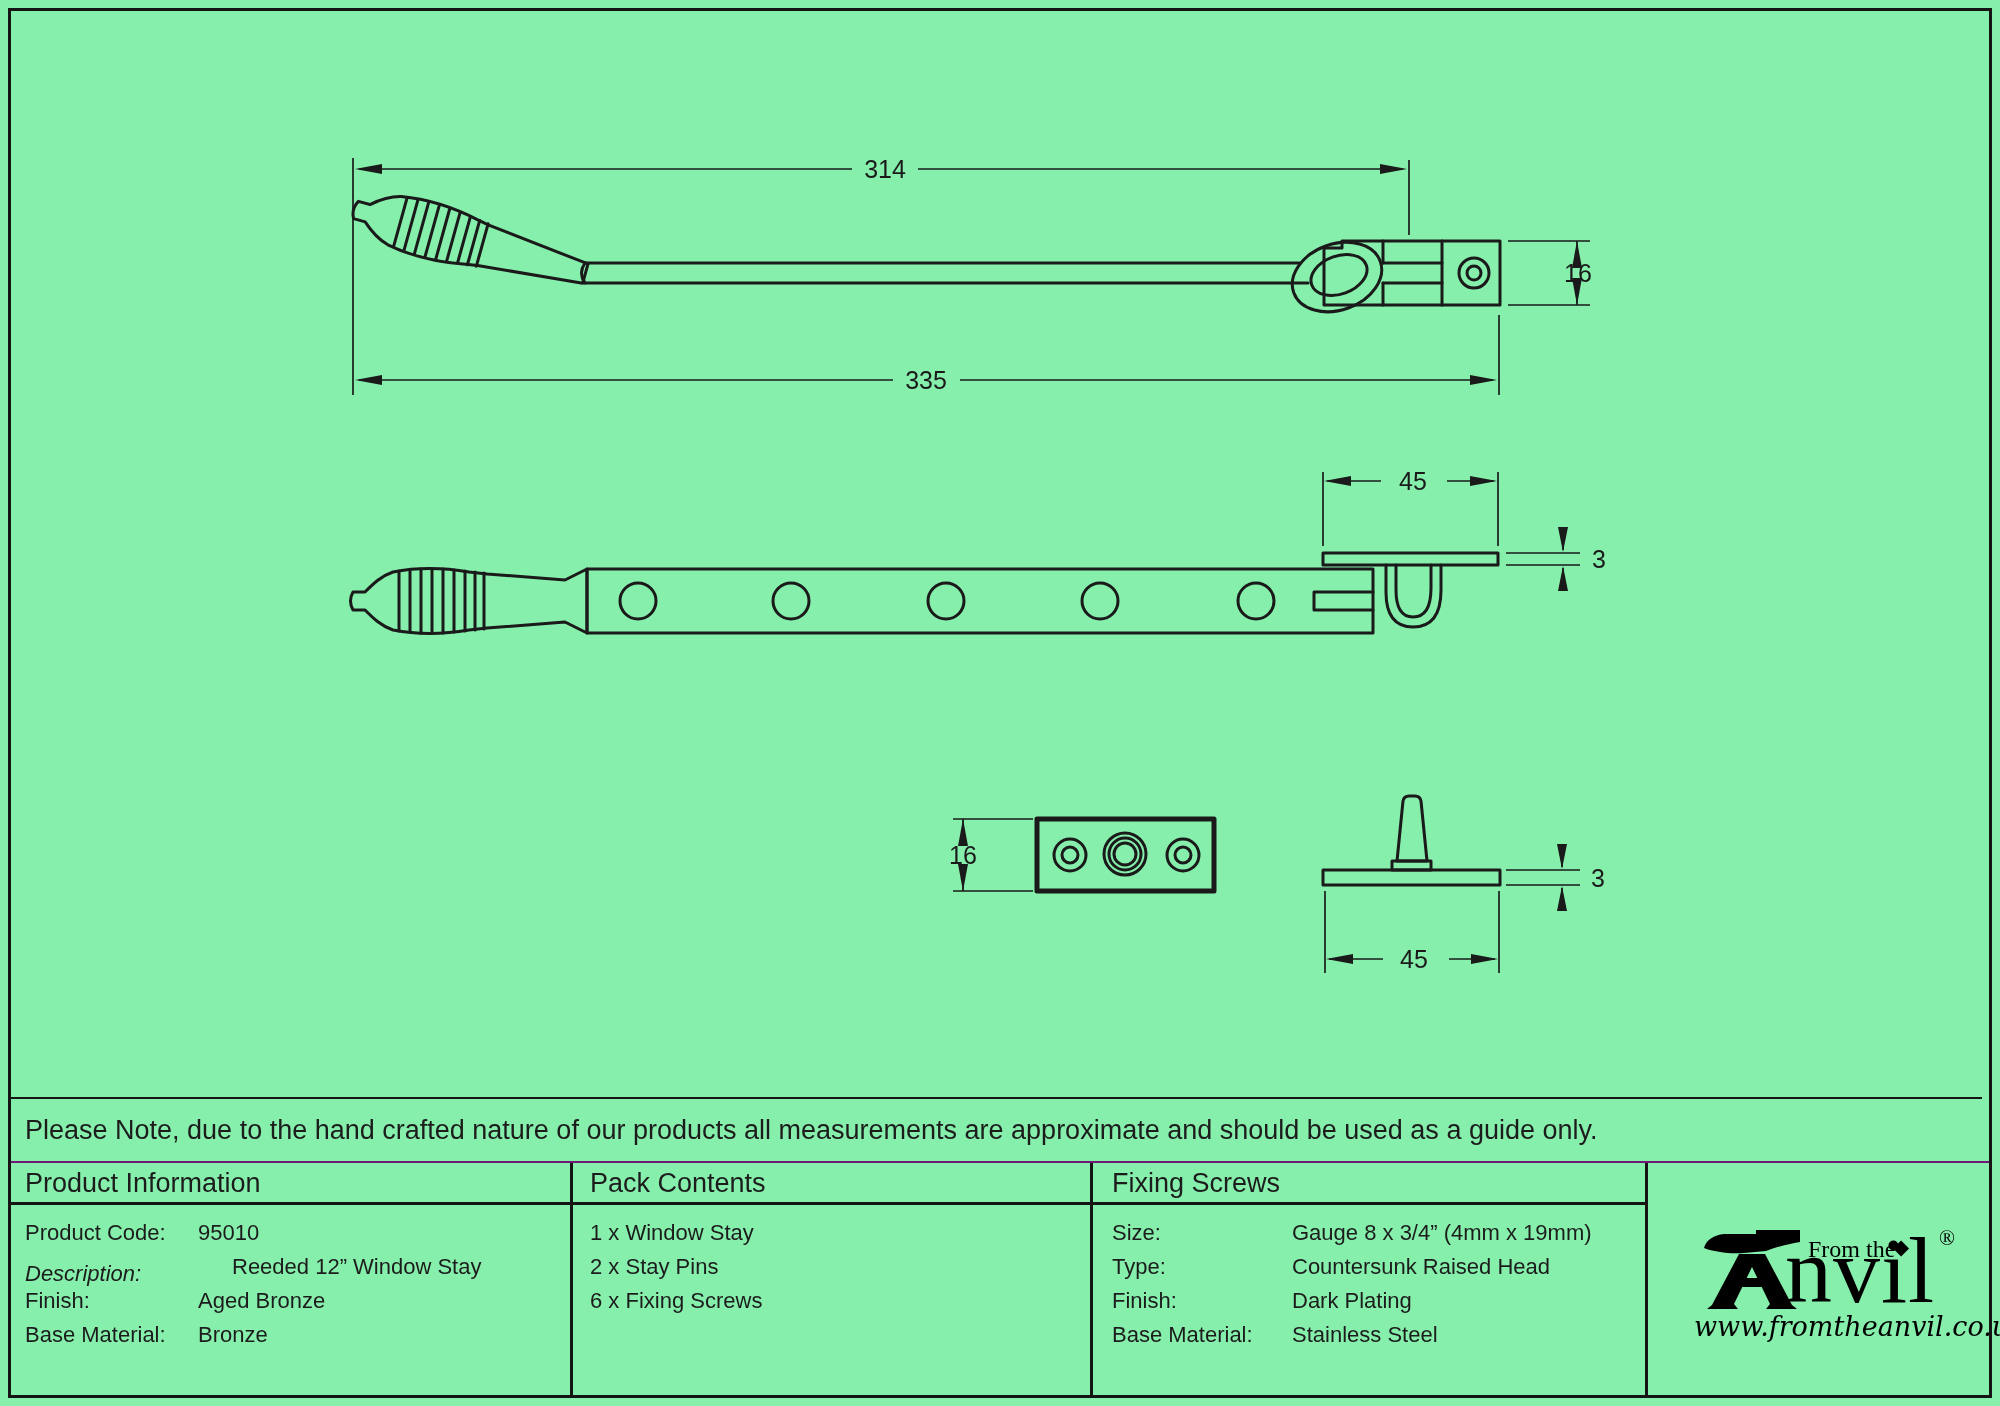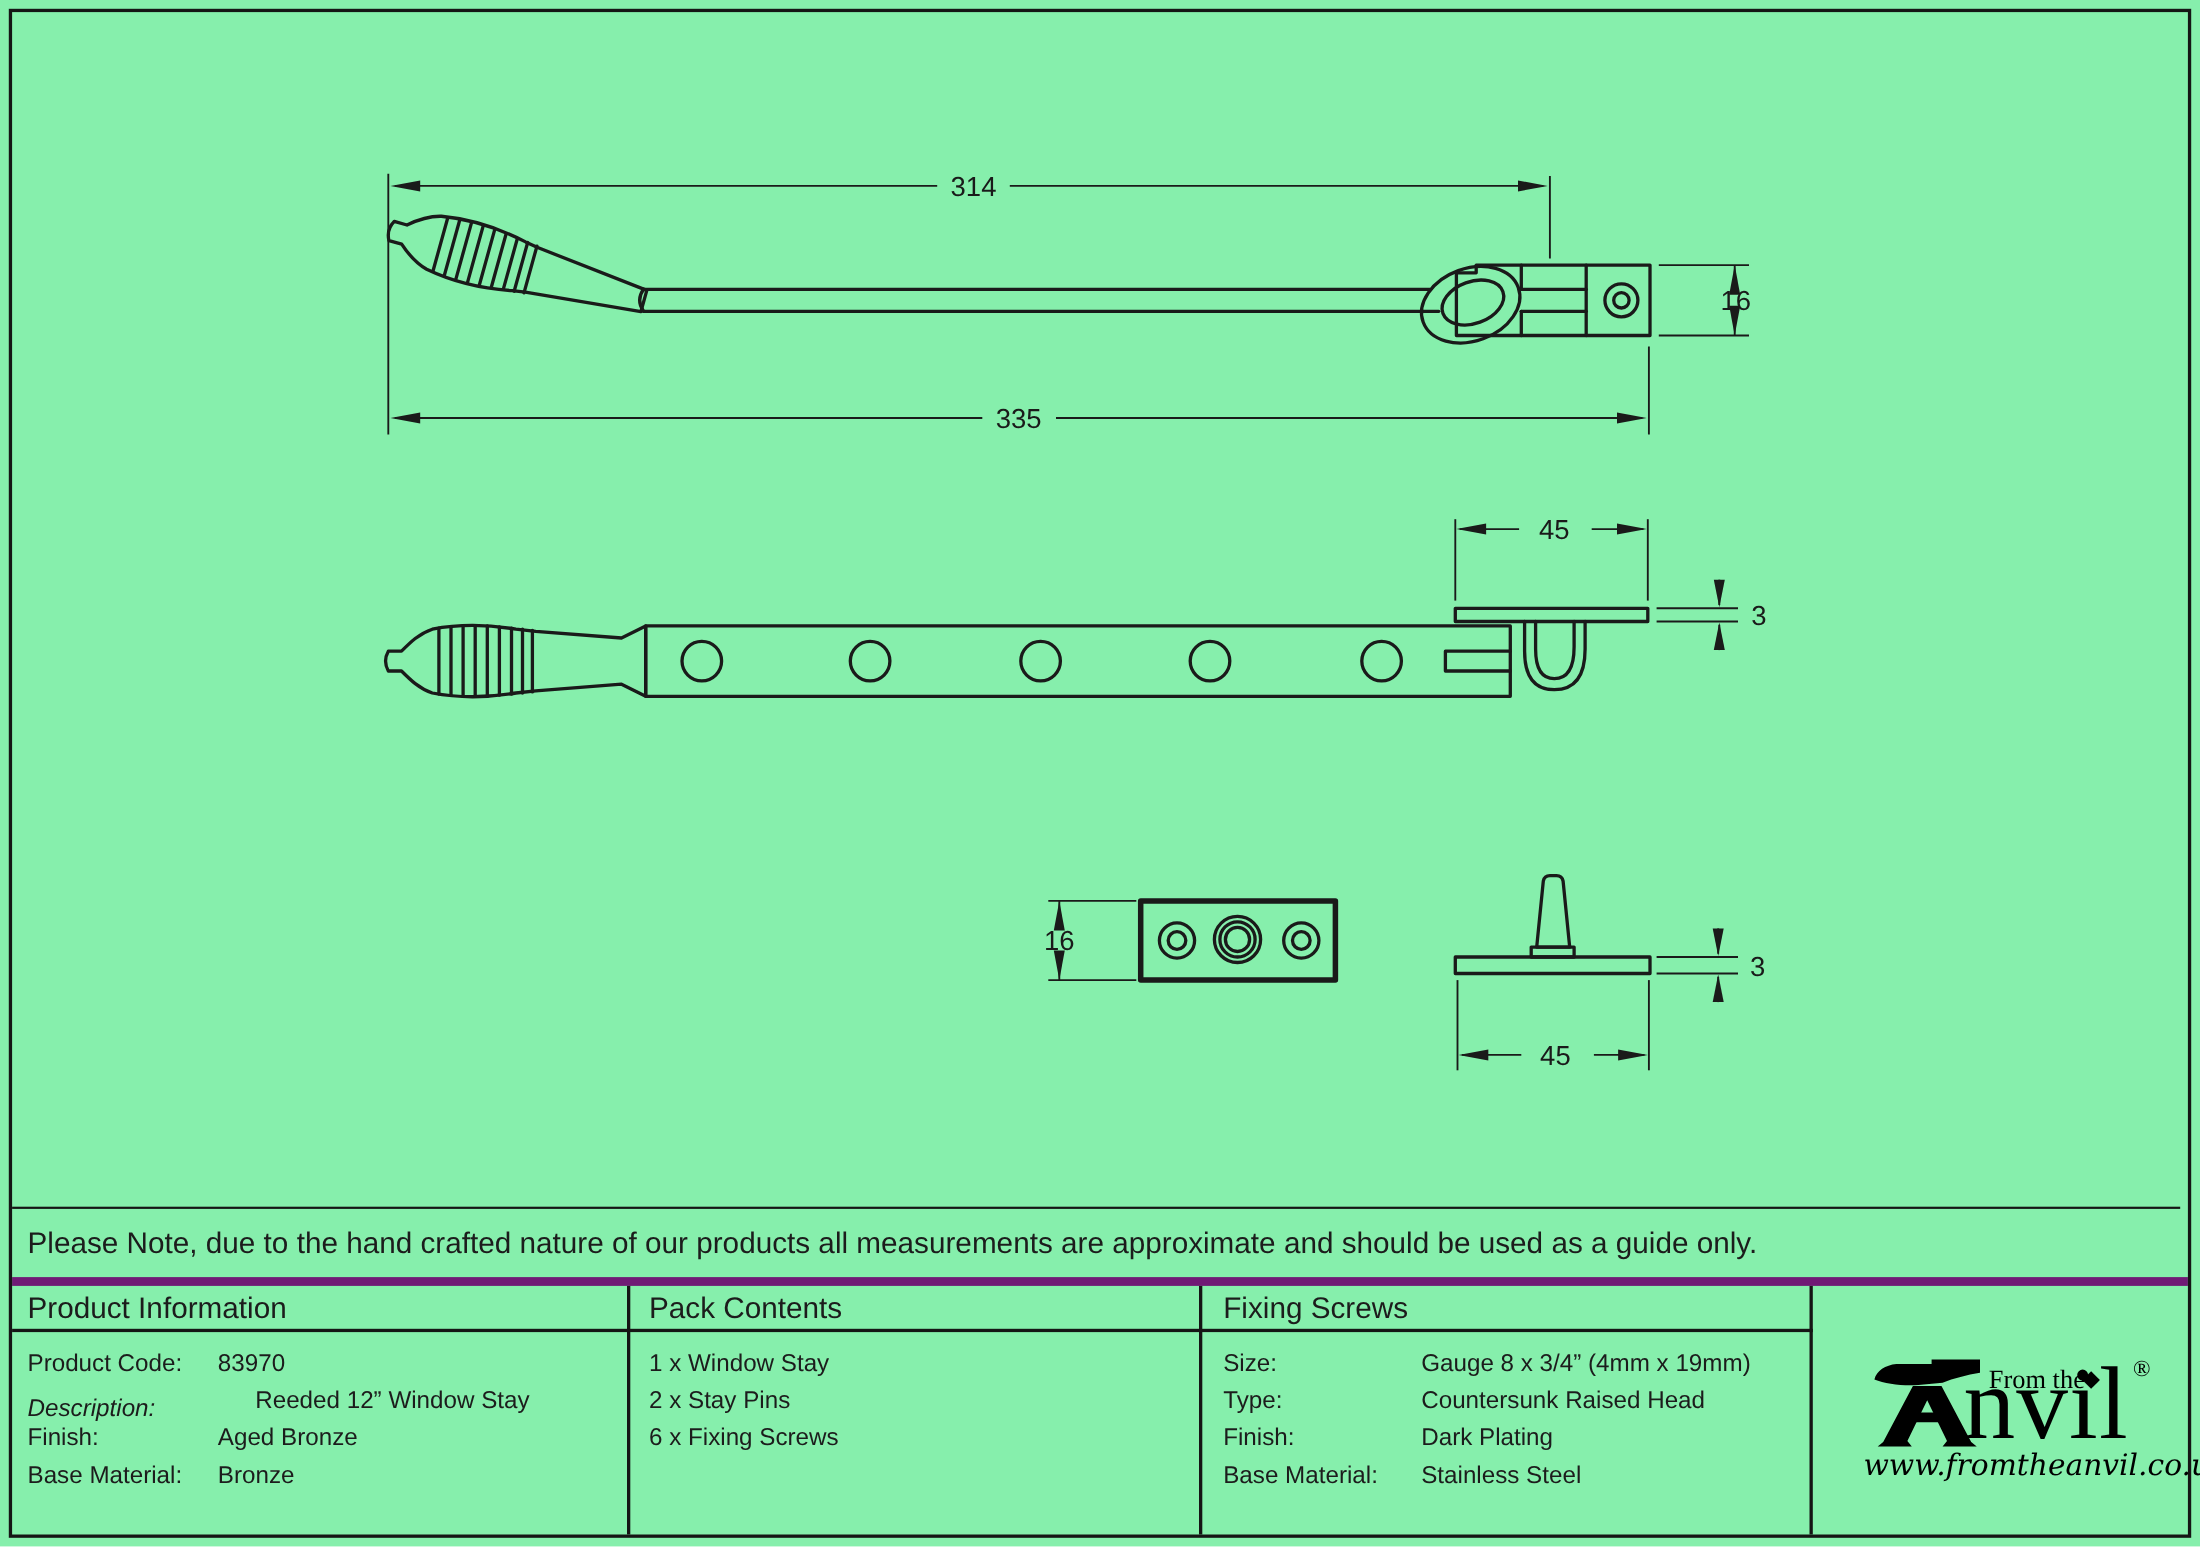--- a/index.html
+++ b/index.html
@@ -21,21 +21,21 @@
   .dtxt-l { font:25px "Liberation Sans", sans-serif; fill:#1a1a1a; text-anchor:start; }
 
   .note-bar {
     position:absolute; left:11px; right:18px; top:1097px; height:64px;
     border-top:2px solid #151515; box-sizing:border-box;
   }
   .note-bar span { position:absolute; left:14px; top:0; line-height:62px; font-size:27px; }
 
   .info-table {
     position:absolute; left:11px; right:11px; top:1161px; bottom:11px;
-    border-top:8px solid #701a75; box-sizing:border-box;
+    border-top:2px solid #701a75; box-sizing:border-box;
   }
   .vline { position:absolute; top:0; bottom:0; width:3px; background:#151515; }
   .hline-header { position:absolute; top:39px; left:0; width:1637px; height:3px; background:#151515; }
   .cell-text { position:absolute; height:30px; line-height:30px; font-size:22px; white-space:nowrap;text-align:right; }
   .hdr { position:absolute; top:0; height:39px; line-height:40px; font-size:27px; white-space:nowrap; }
 
   .logo-cell { position:absolute; left:1637px; right:0; top:0; bottom:0; }
   .logo-fromthe {
     position:absolute; left:160px; top:74px; font-family:"Liberation Serif", serif;
     font-size:24px; line-height:24px; color:#000; white-space:nowrap;
@@ -213,21 +213,21 @@
     <div class="vline" style="left:559px;"></div>
     <div class="vline" style="left:1079px;"></div>
     <div class="vline" style="left:1634px;"></div>
     <div class="hline-header"></div>
 
     <div class="hdr" style="left:14px;">Product Information</div>
     <div class="hdr" style="left:579px;">Pack Contents</div>
     <div class="hdr" style="left:1101px;">Fixing Screws</div>
 
     <div class="cell-text" style="left:14px;top:55px;">Product Code:</div>
-    <div class="cell-text" style="left:187px;top:55px;">83970</div>
+    <div class="cell-text" style="left:187px;top:55px;">95010</div>
     <div class="cell-text" style="left:14px;top:96px;font-style:italic;">Description:</div>
     <div class="cell-text" style="left:187px;top:89px;margin-left:34px;">Reeded 12” Window Stay</div>
     <div class="cell-text" style="left:14px;top:123px;">Finish:</div>
     <div class="cell-text" style="left:187px;top:123px;">Aged Bronze</div>
     <div class="cell-text" style="left:14px;top:157px;">Base Material:</div>
     <div class="cell-text" style="left:187px;top:157px;">Bronze</div>
 
     <div class="cell-text" style="left:579px;top:55px;">1 x Window Stay</div>
     <div class="cell-text" style="left:579px;top:89px;">2 x Stay Pins</div>
     <div class="cell-text" style="left:579px;top:123px;">6 x Fixing Screws</div>

